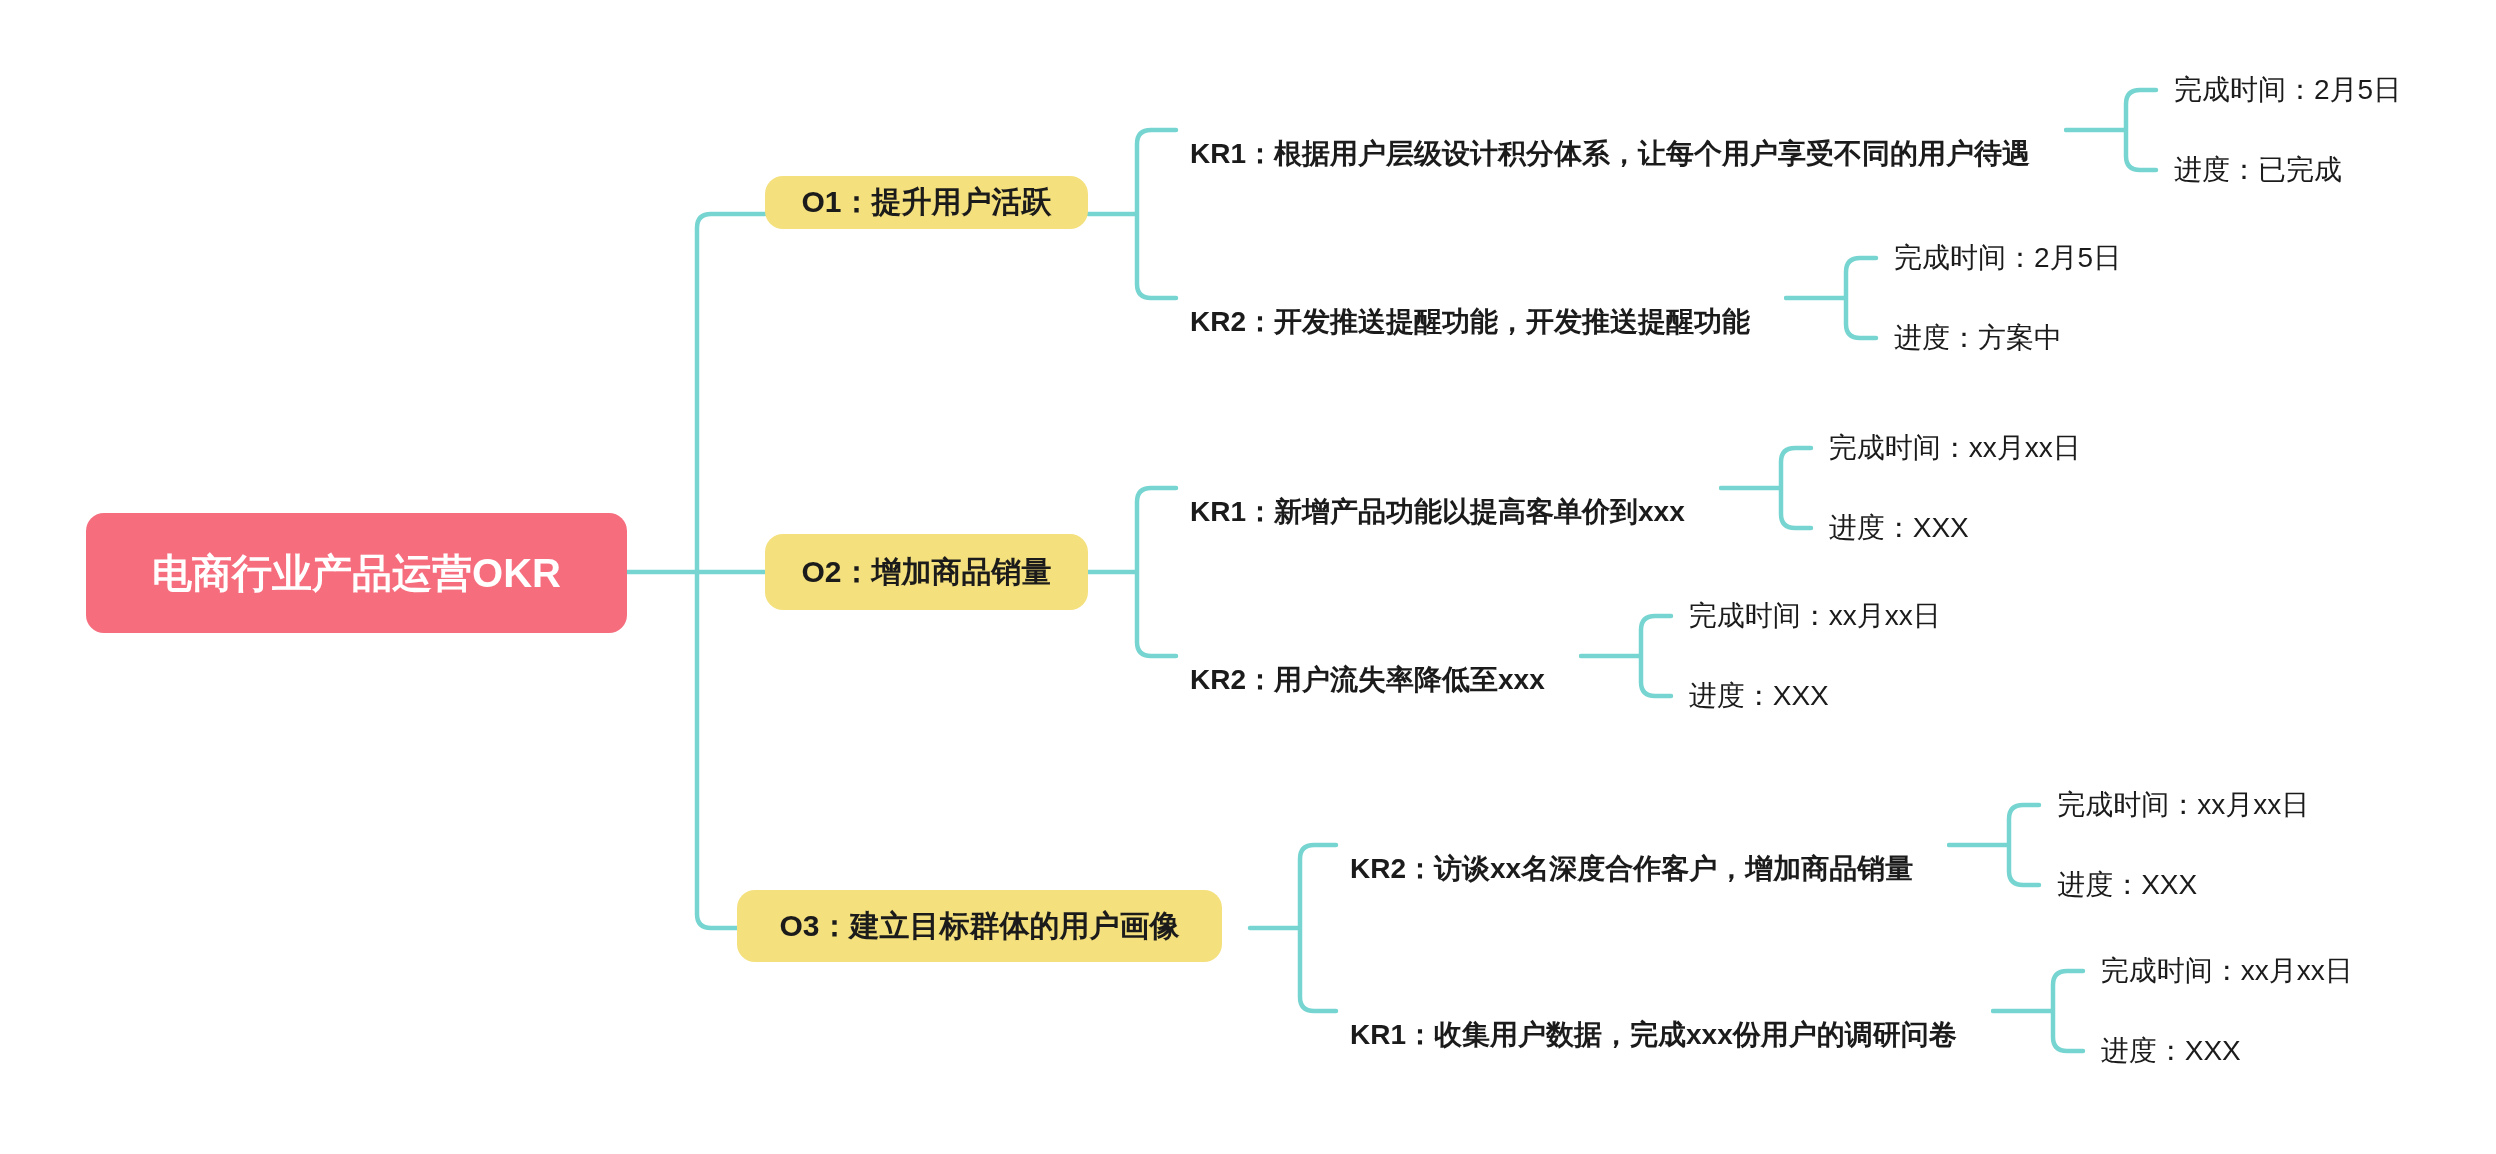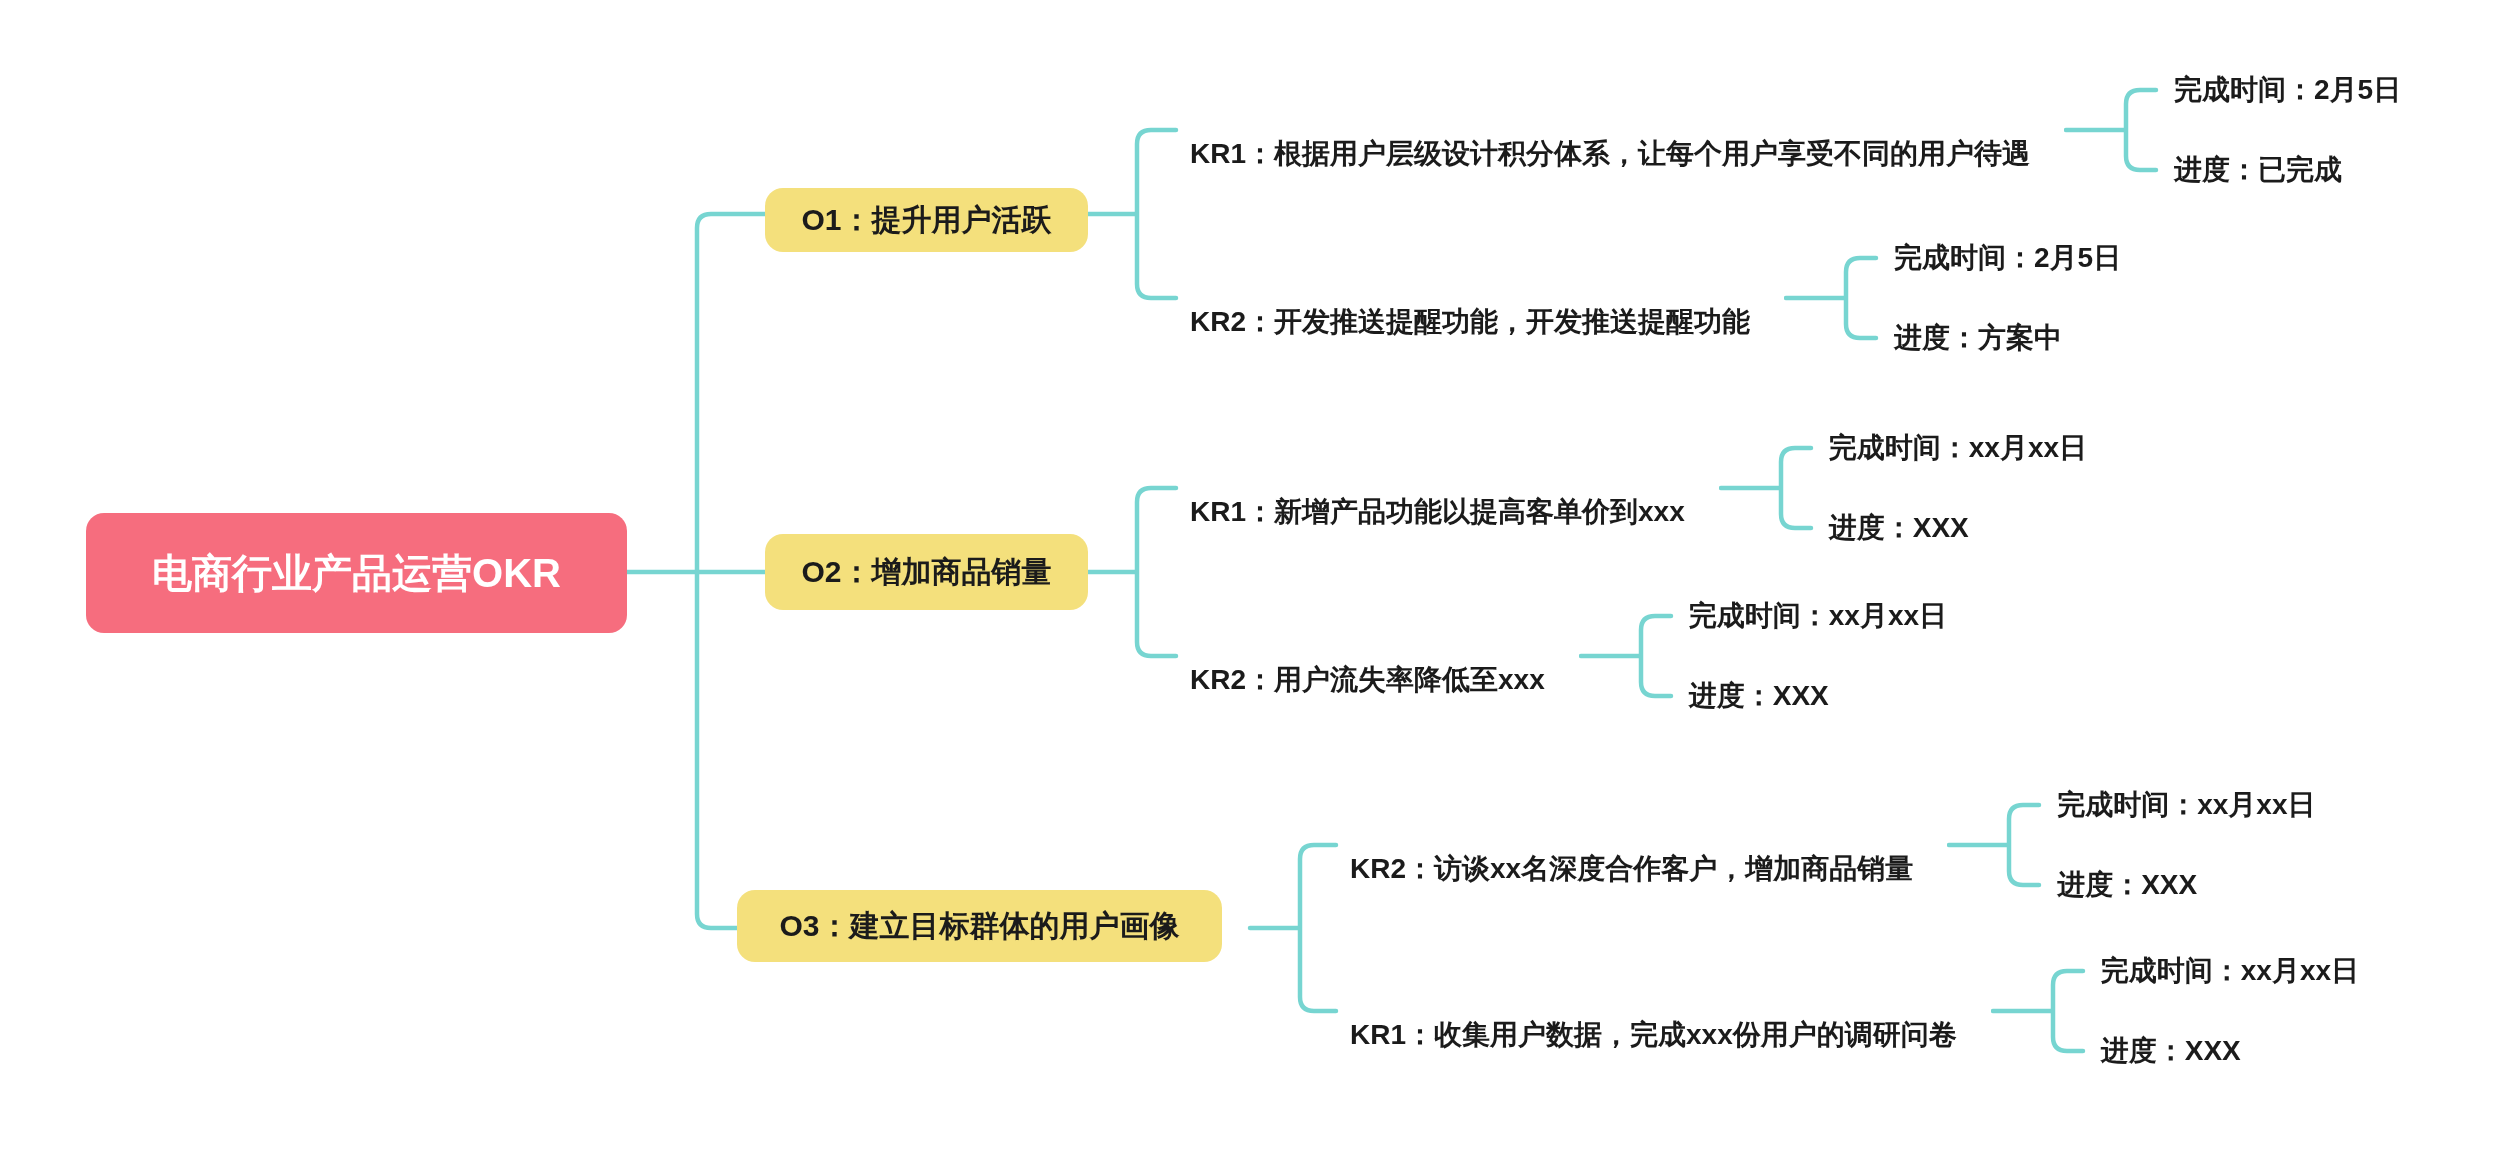--- a/index.html
+++ b/index.html
@@ -49,42 +49,41 @@
     stroke-linecap:round;stroke-linejoin:round;
   }
   .leaves{
     display:flex;flex-direction:column;justify-content:space-between;
     height:108px;
     margin-left:14px;
   }
   .leaf{
     font-size:28px;line-height:28px;
     white-space:nowrap;
-    font-weight:bold;
   }
 </style>
 </head>
 <body>
 
 <div class="canvas">
 
   <svg class="wires" viewBox="0 0 2496 1154">
 
     <path d="M627 572 H765 M765 214 H711 Q697 214 697 228 V914 Q697 928 711 928 H765"></path>
 
     <path d="M1088 214 H1137 M1176 130 H1151 Q1137 130 1137 144 V284 Q1137 298 1151 298 H1176"></path>
 
     <path d="M1088 572 H1137 M1176 488 H1151 Q1137 488 1137 502 V642 Q1137 656 1151 656 H1176"></path>
 
     <path d="M1250 928 H1300 M1336 845 H1314 Q1300 845 1300 859 V997 Q1300 1011 1314 1011 H1336"></path>
   </svg>
 
   <div class="node root" style="left:86px;top:513px;width:541px;height:120px">电商行业产品运营OKR</div>
 
-  <div class="node obj" style="left:765px;top:188px;width:323px;height:64px">O1：提升用户活跃</div>
+  <div class="node obj" style="left:765px;top:176px;width:323px;height:53px">O1：提升用户活跃</div>
   <div class="node obj" style="left:765px;top:534px;width:323px;height:76px">O2：增加商品销量</div>
   <div class="node obj" style="left:737px;top:890px;width:485px;height:72px">O3：建立目标群体的用户画像</div>
 
   <div class="kr-row" style="left:1190px;top:130px">
     <span class="kr-label">KR1：根据用户层级设计积分体系，让每个用户享受不同的用户待遇</span>
     <svg class="bracket" width="96" height="108" viewBox="0 0 96 108">
       <path d="M2 54 H62 M92 14 H76 Q62 14 62 28 V80 Q62 94 76 94 H92"></path>
     </svg>
     <div class="leaves">
       <span class="leaf">完成时间：2月5日</span>

